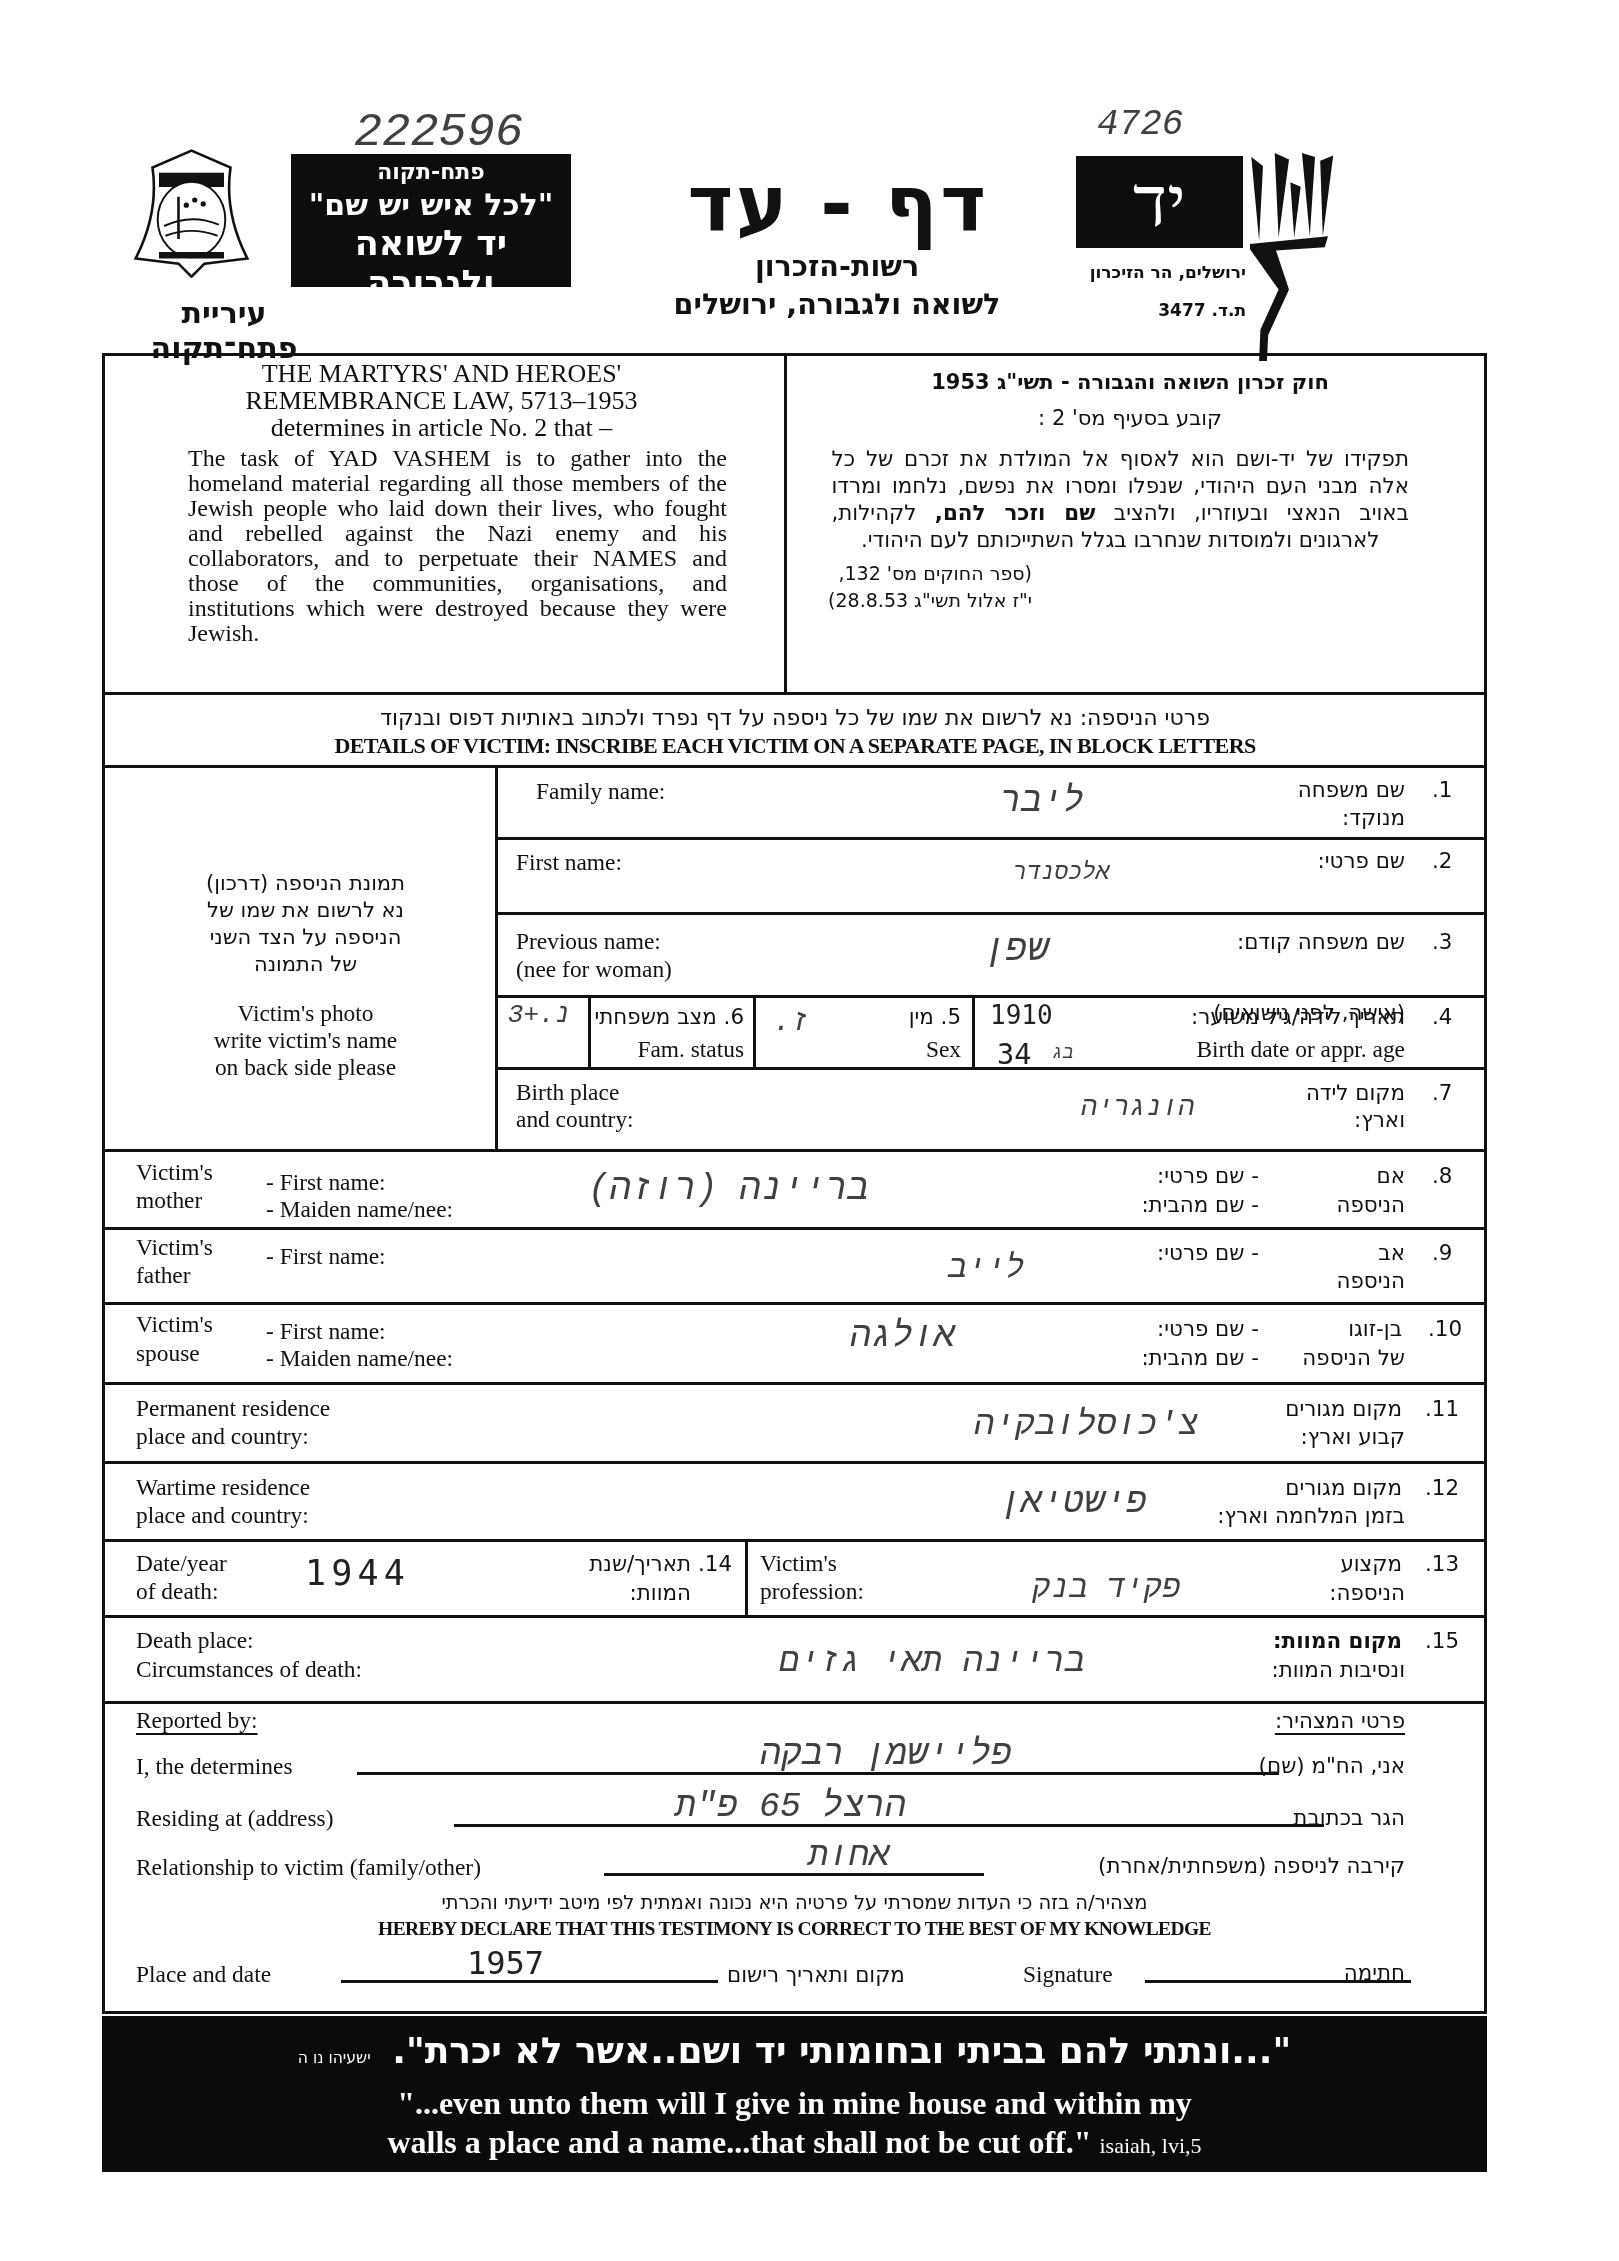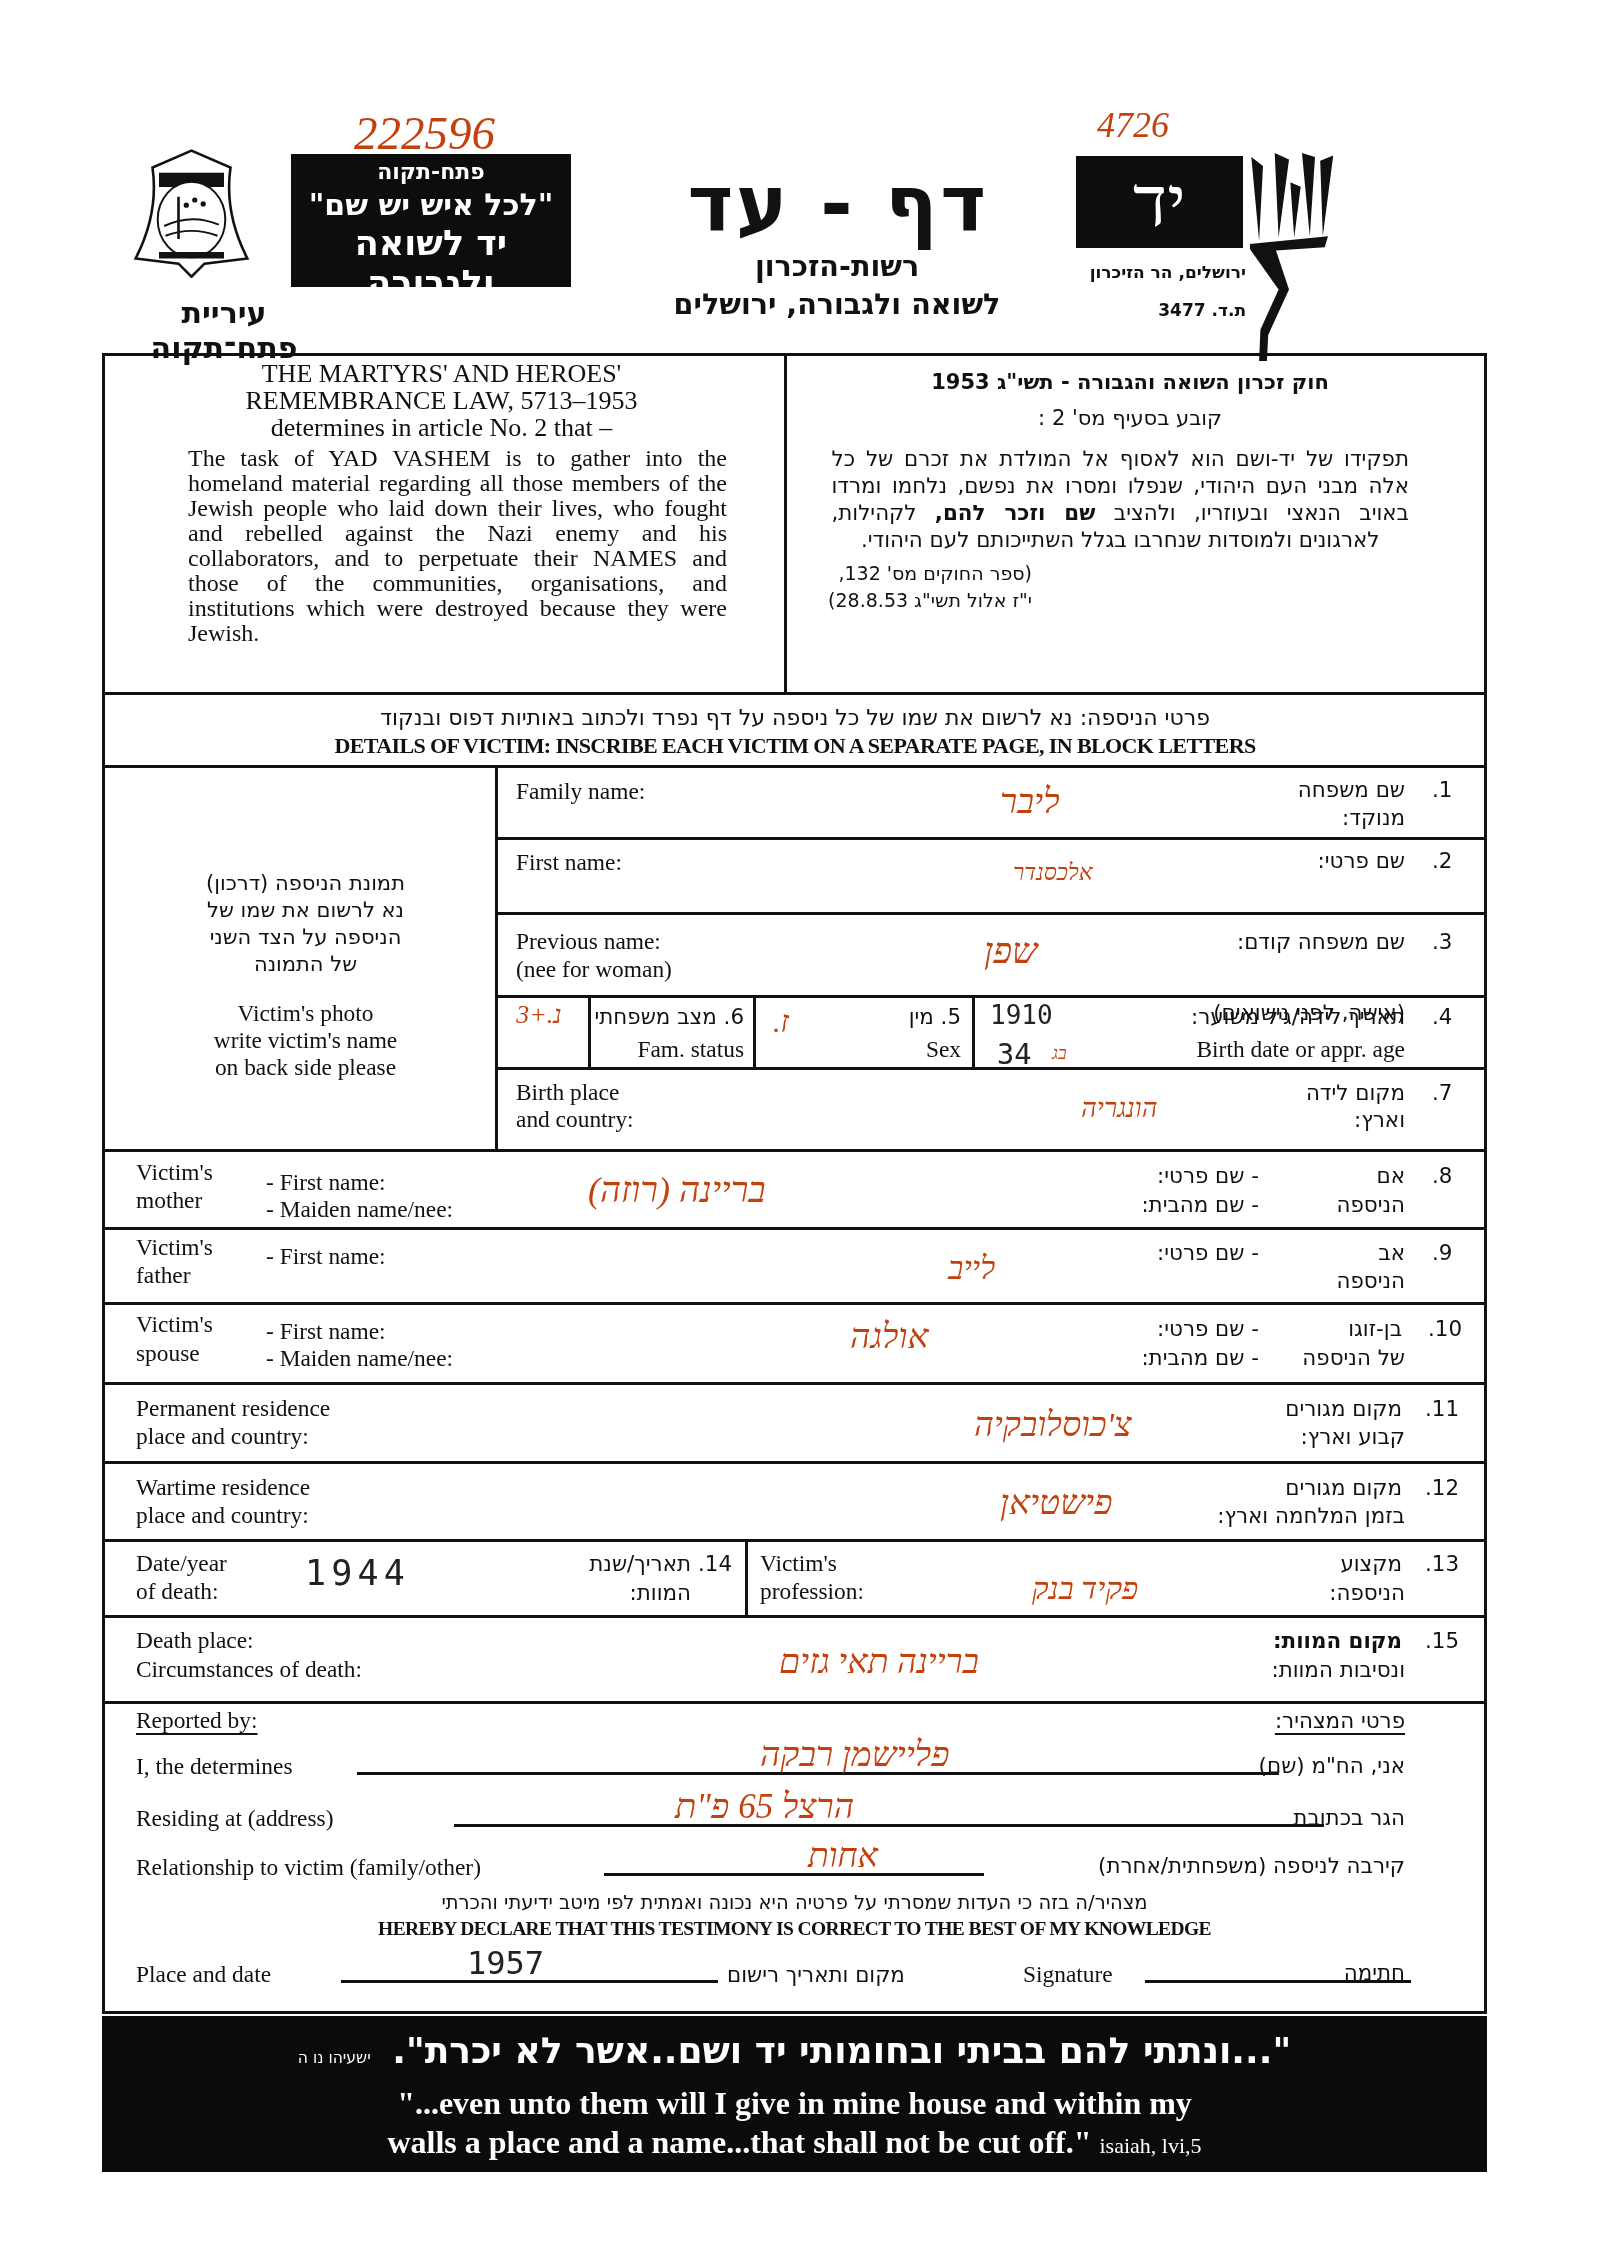--- a/index.html
+++ b/index.html
@@ -1,20 +1,20 @@
 <!DOCTYPE html>
 <html style="font-size:10.4px"><head>
 <meta charset="utf-8">
 <style>
   html, body { margin:0; padding:0; background:#ffffff; }
   body { width:1619px; height:2261px; position:relative; overflow:hidden; color:#111;
          font-family:"Liberation Serif","DejaVu Serif",serif; }
   .abs { position:absolute; }
   .he { direction:rtl; font-family:"DejaVu Sans","Liberation Sans",sans-serif; }
-  .hand { font-family:Liberation Serif, serif; font-weight:300; color:#c2410c; font-style:italic; }
+  .hand { font-family:Liberation Mono, monospace; font-weight:300; color:#404040; font-style:italic; }
   .handnum { font-family:"DejaVu Sans Mono",monospace; color:#222; }
 
   
   #emblem { left:133px; top:148px; width:117px; height:130px; }
   #emblem-caption { left:117px; top:295px; width:214px; font-size:30px; font-weight:bold; text-align:center; }
   #mun-box { left:291px; top:154px; width:280px; height:133px; background:#0d0d0d; color:#fff; text-align:center; }
   #mun-box .l1 { font-size:22px; font-weight:bold; margin-top:5.2px; }
   #mun-box .l2 { font-size:30px; font-weight:bold; margin-top:2.6px; }
   #mun-box .l3 { font-size:35px; font-weight:bold; margin-top:1.3px; }
   #hand-num-left { left:354px; top:106px; font-size:47px; font-style:italic; }
@@ -135,21 +135,21 @@
   <div>נא לרשום את שמו של</div>
   <div>הניספה על הצד השני</div>
   <div>של התמונה</div>
 </div>
 <div class="abs" id="photo-en">
   <div>Victim's photo</div>
   <div>write victim's name</div>
   <div>on back side please</div>
 </div>
 
-<div class="abs lbl" style="left:516px; top:778px;">Family name:</div>
+<div class="abs lbl" style="left:536px; top:778px;">Family name:</div>
 <div class="abs hlbl he" style="left:1432px; top:776px;">1.</div>
 <div class="abs hlbl he" style="right:214px; top:776px;">שם משפחה</div>
 <div class="abs hlbl he" style="right:214px; top:804px;">מנוקד:</div>
 <div class="abs hand he" style="left:1000px; top:782px; font-size:35px;">ליבר</div>
 <div class="hline" style="left:495px; top:837px; width:992px;"></div>
 
 <div class="abs lbl" style="left:516px; top:849px;">First name:</div>
 <div class="abs hlbl he" style="left:1432px; top:847px;">2.</div>
 <div class="abs hlbl he" style="right:214px; top:847px;">שם פרטי:</div>
 <div class="abs hand he" style="left:1013px; top:860px; font-size:23px;">אלכסנדר</div>

